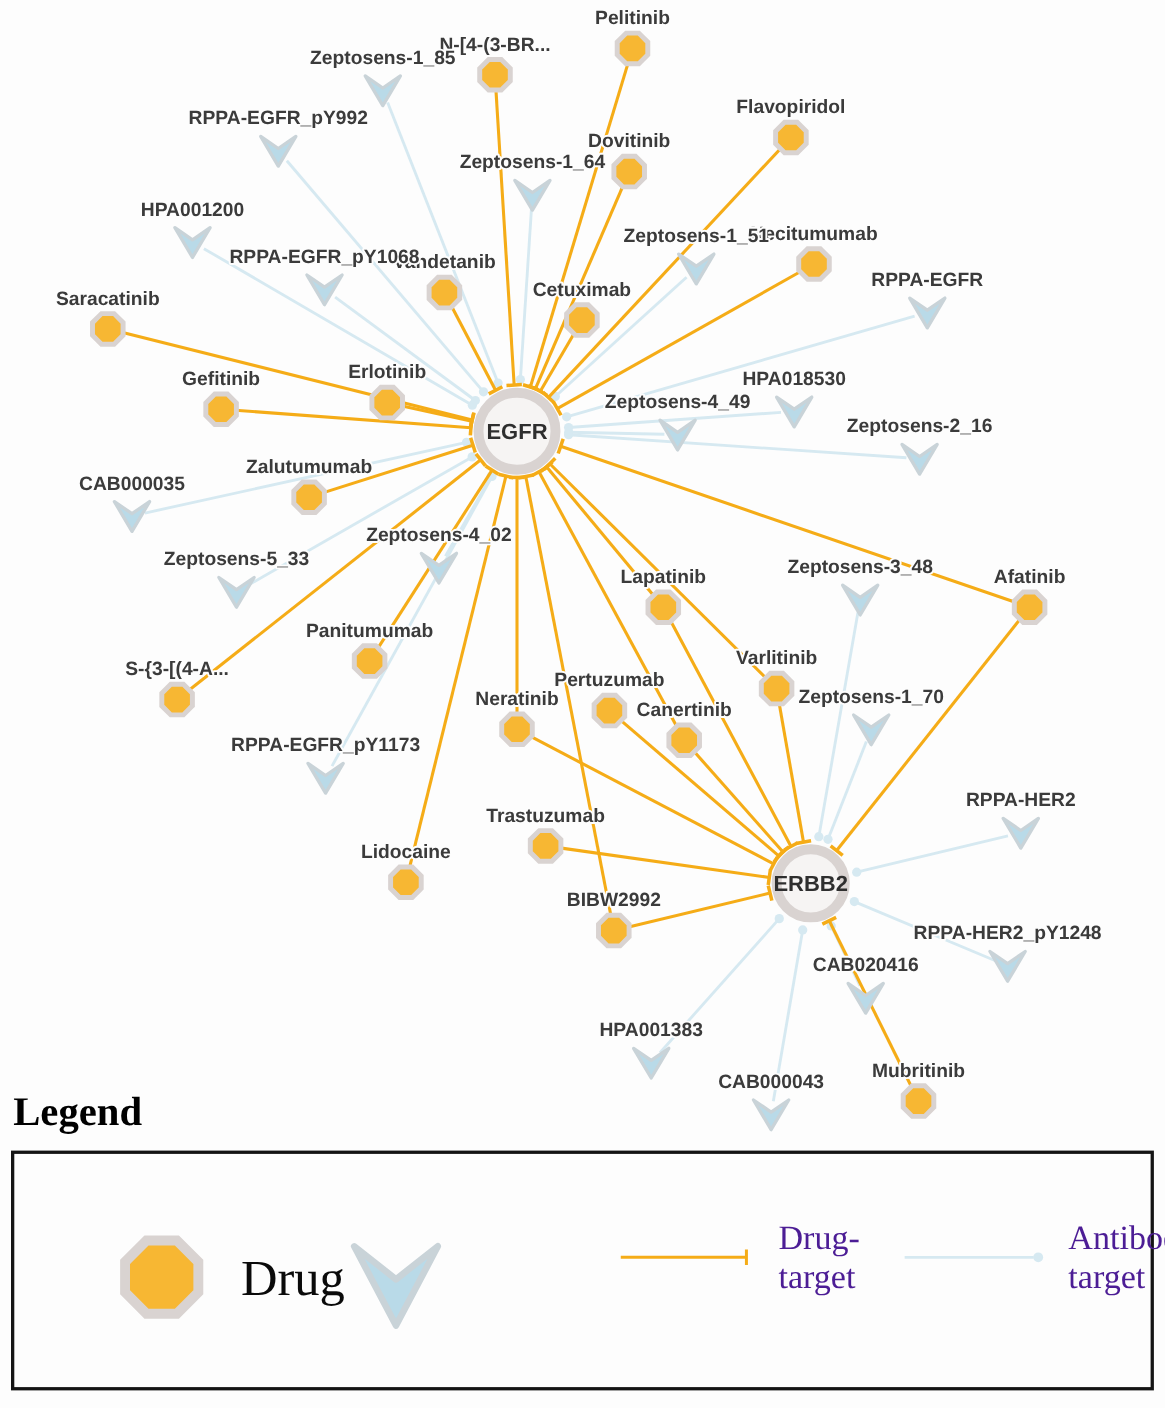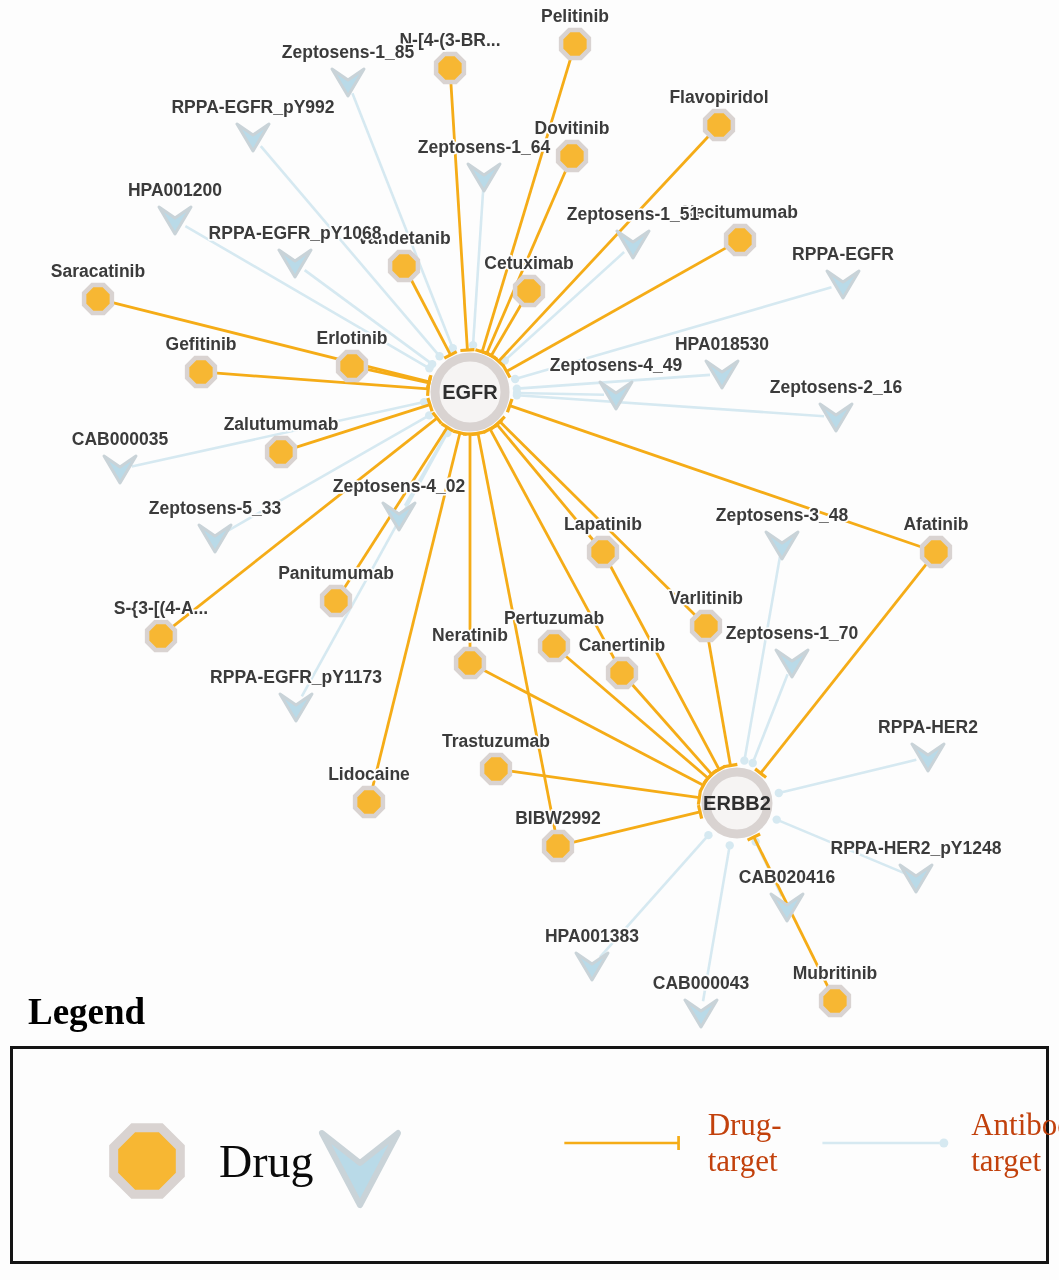--- a/index.html
+++ b/index.html
@@ -26,21 +26,21 @@
   }
   text.gene-label {
     font-family: "Liberation Sans", sans-serif;
     font-weight: bold;
     font-size: 20px;
     fill: #2e2e2e;
   }
 
   .legend-title {
     position: absolute;
-    left: 28px;
+    left: 12px;
     top: 990px;
     font-family: "Liberation Serif", serif;
     font-weight: bold;
     font-size: 37px;
     color: #000;
   }
   .legend-box {
     position: absolute;
     left: 10px;
     top: 1046px;
@@ -66,21 +66,21 @@
   .legend-lines {
     display: flex;
     align-items: center;
     justify-content: space-between;
     padding: 0 62px 24px 96px;
   }
   .legend-line-item { display: flex; align-items: center; gap: 14px; }
   .legend-line-label {
     font-family: "Liberation Serif", serif;
     font-size: 31px;
-    color: #c2410c;
+    color: #4c1d95;
   }
 </style>
 </head>
 <body>
 
 <div class="page">
 
   <svg id="network" width="1059" height="1040" viewBox="0 0 1059 1040">
       <g>
         <line x1="352.39451438154515" y1="93.16638900228685" x2="452.78815200561485" y2="348.2649764077098" stroke="#d6e9f1" stroke-width="2.6"></line>

